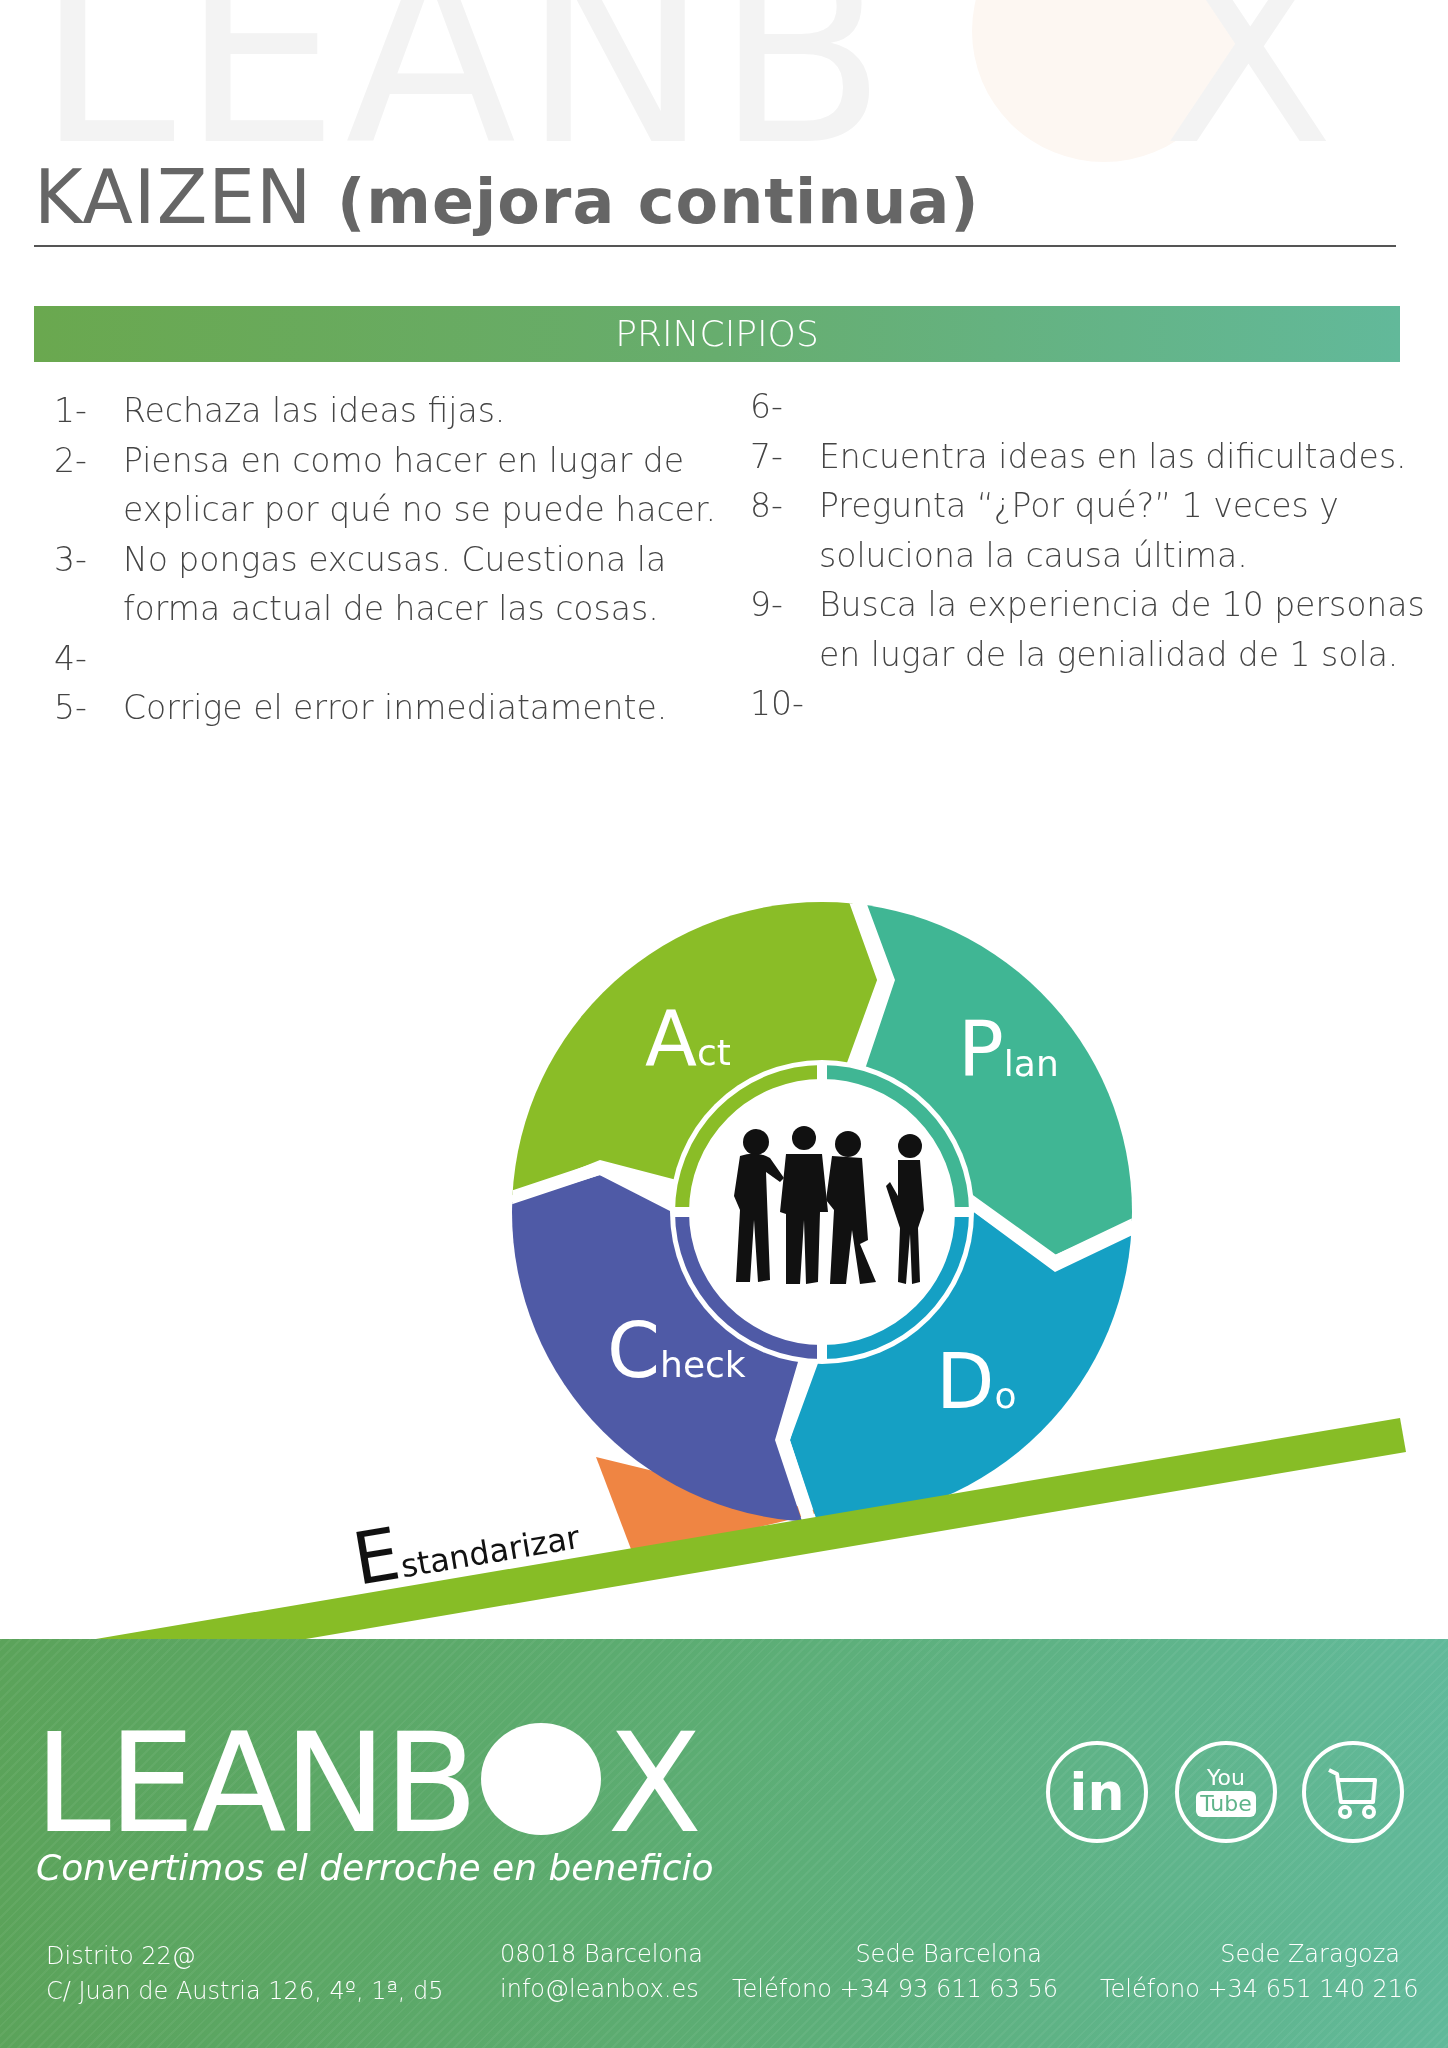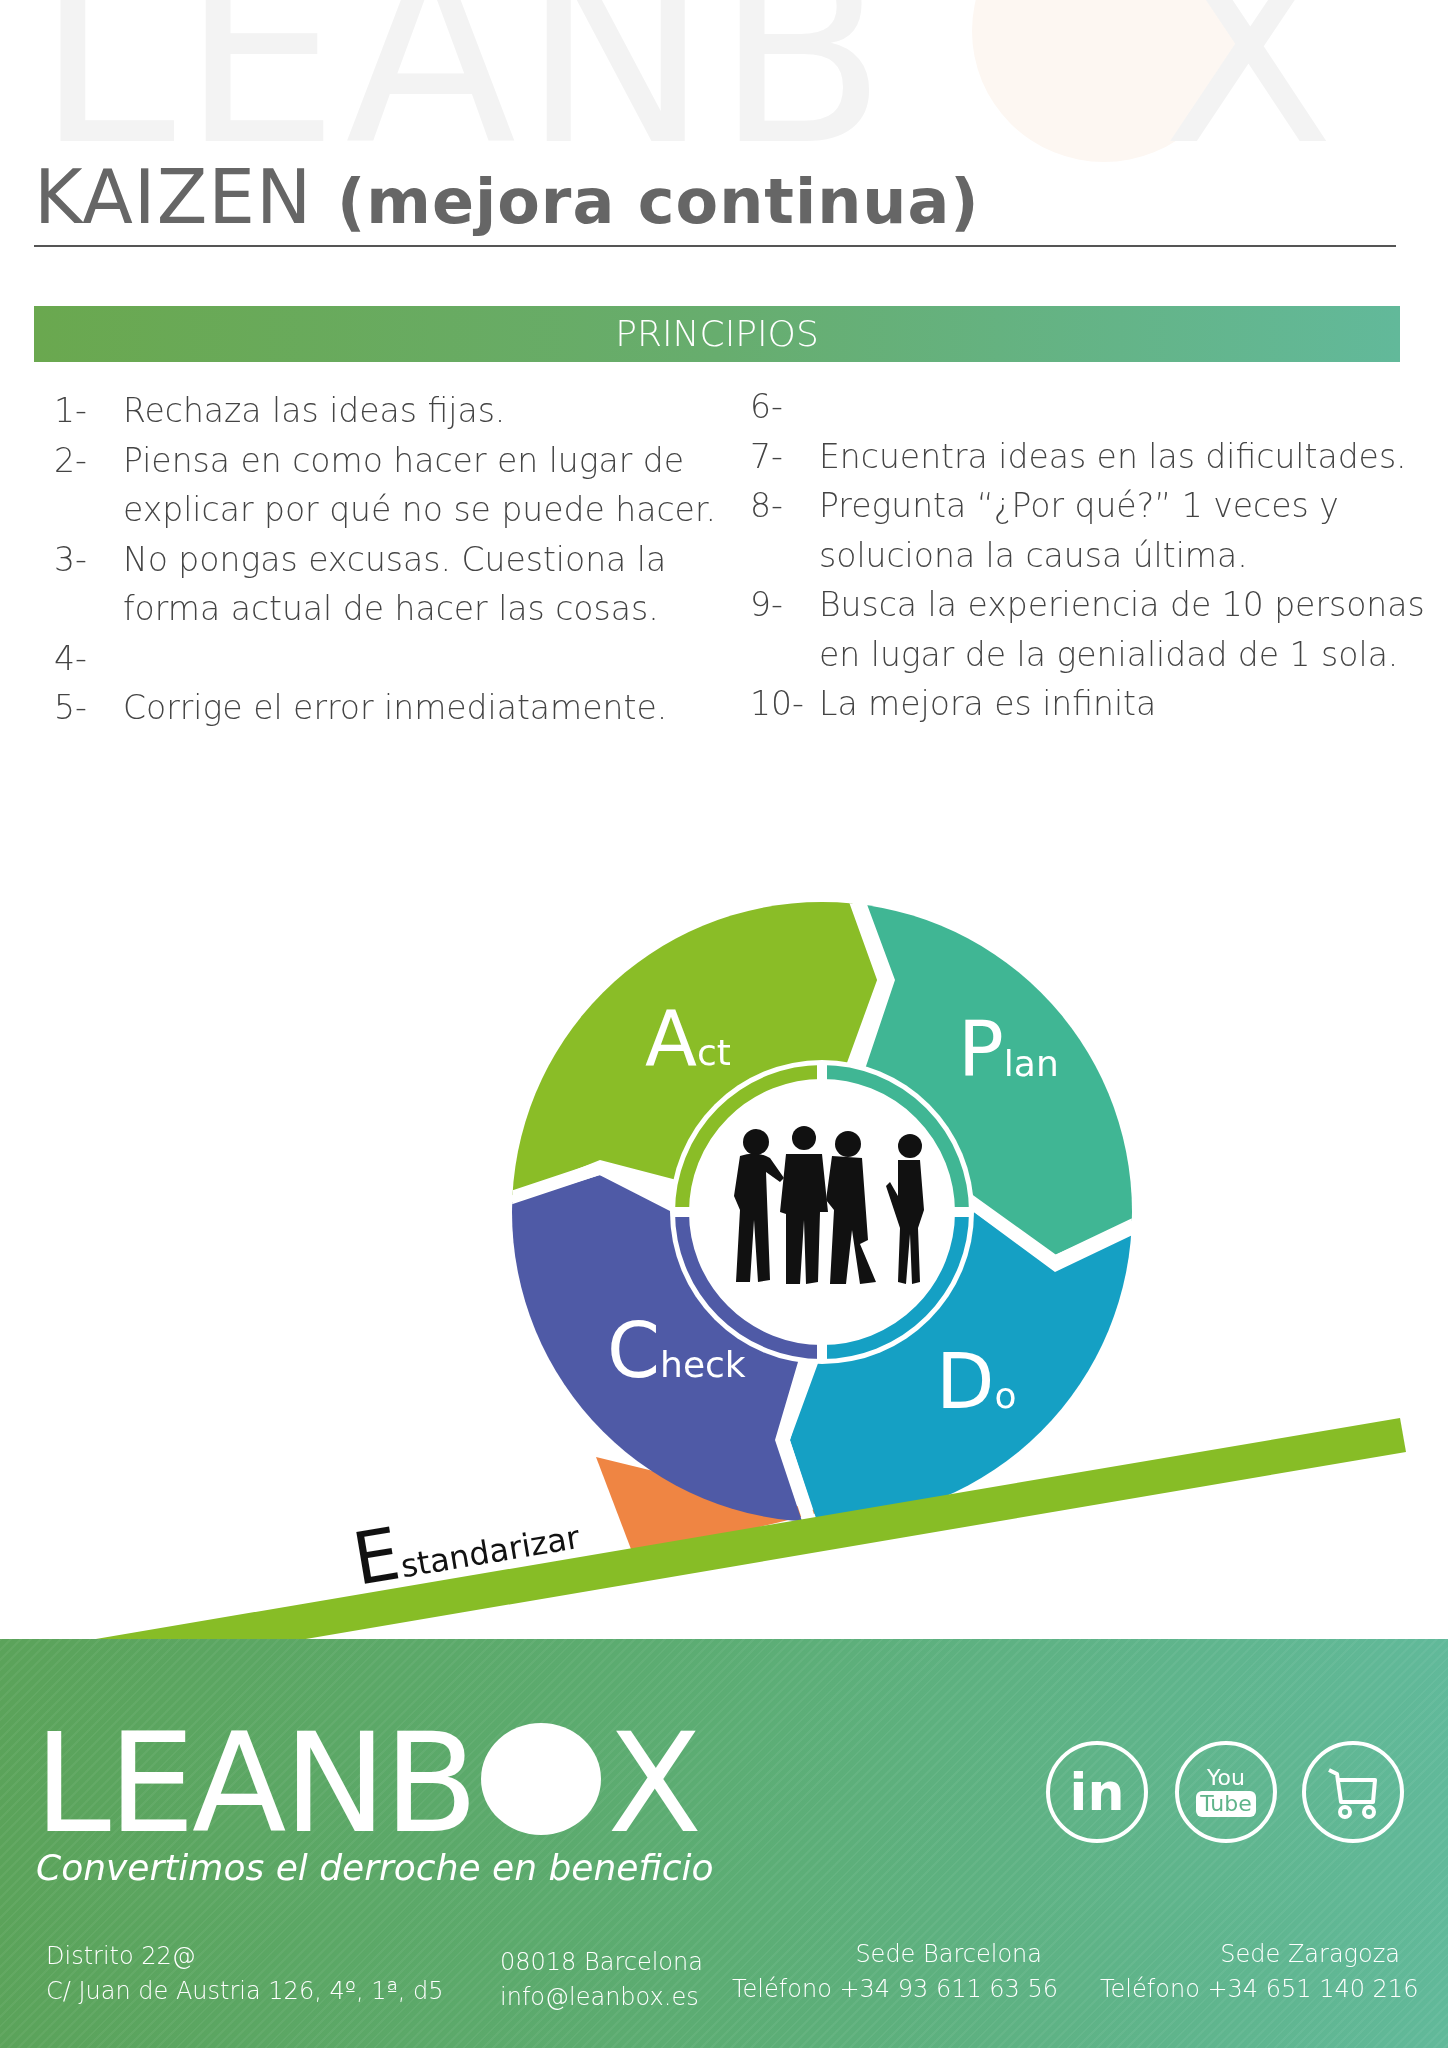--- a/index.html
+++ b/index.html
@@ -73,21 +73,20 @@
   <div class="item">
       <span class="num">8-</span>
       <span class="txt">Pregunta “¿Por qué?” 1 veces y soluciona la causa última.</span>
     </div>
   <div class="item">
       <span class="num">9-</span>
       <span class="txt">Busca la experiencia de 10 personas en lugar de la genialidad de 1 sola.</span>
     </div>
   <div class="item">
       <span class="num">10-</span>
-      <span class="txt">La mejora es infinita</span>
     </div>
 </div>
 
 <svg class="diagram" viewBox="0 880 1448 760" width="1448" height="760">
   <defs>
     <clipPath id="outerClip">
         <circle cx="822" cy="1212" r="310"></circle>
       </clipPath>
   </defs>
 
@@ -164,21 +163,21 @@
       <path d="M6,8 L14,12 L18,40 L50,40 L52,18 L16,18" fill="none" stroke="#fff" stroke-width="4" stroke-linejoin="round"></path>
       <circle cx="22" cy="50" r="5" fill="none" stroke="#fff" stroke-width="4"></circle>
       <circle cx="46" cy="50" r="5" fill="none" stroke="#fff" stroke-width="4"></circle>
     </svg>
   </a>
 
   <div class="contact" style="left:46px;top:300px;">
     <div>Distrito 22@</div>
     <div>C/ Juan de Austria 126, 4º, 1ª, d5</div>
   </div>
-  <div class="contact" style="left:500px;top:306px;">
+  <div class="contact" style="left:500px;top:298px;">
     <div>08018 Barcelona</div>
     <div>info@leanbox.es</div>
   </div>
   <div class="contact center" style="left:732px;top:298px;width:310px;">
     <div>Sede Barcelona</div>
     <div>Teléfono +34 93 611 63 56</div>
   </div>
   <div class="contact center" style="left:1100px;top:298px;width:300px;">
     <div>Sede Zaragoza</div>
     <div>Teléfono +34 651 140 216</div>

